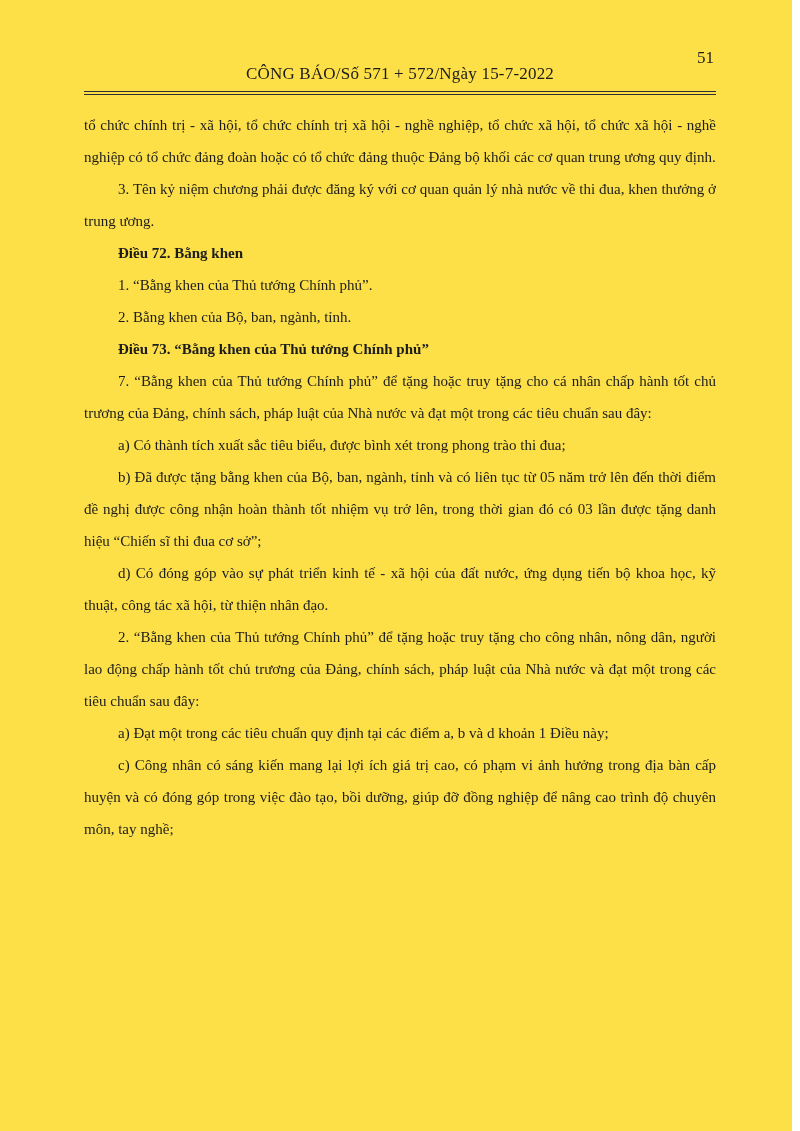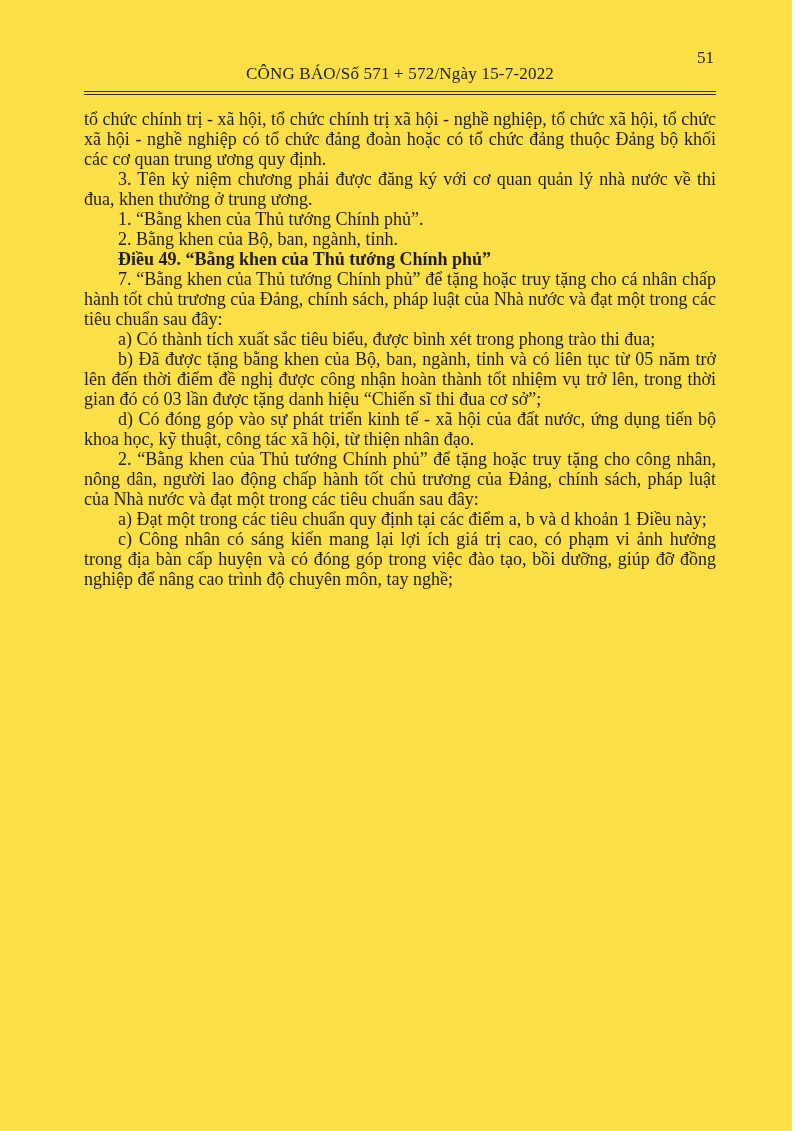--- a/index.html
+++ b/index.html
@@ -35,22 +35,22 @@
     line-height: 24px;
   }
   .header-rule {
     margin-top: 5px;
     height: 4px;
     border-top: 1.6px solid #2e2e2e;
     border-bottom: 1.6px solid #2e2e2e;
   }
   .doc-body {
     padding-top: 14px;
-    font-size: 18px;
-    line-height: 20px;
+    font-size: 15px;
+    line-height: 32px;
     text-align: justify;
   }
   .para {
     text-indent: 34px;
   }
   .para.continuation {
     text-indent: 0;
   }
   .para.heading {
     font-weight: bold;
@@ -66,23 +66,24 @@
     <header class="header">
       <div class="header-title">CÔNG BÁO/Số 571 + 572/Ngày 15-7-2022</div>
       <div class="header-page-number">51</div>
     </header>
 
     <div class="header-rule"></div>
 
     <main class="doc-body">
       <p class="para continuation">tổ chức chính trị - xã hội, tổ chức chính trị xã hội - nghề nghiệp, tổ chức xã hội, tổ chức xã hội - nghề nghiệp có tổ chức đảng đoàn hoặc có tổ chức đảng thuộc Đảng bộ khối các cơ quan trung ương quy định.</p>
       <p class="para">3. Tên kỷ niệm chương phải được đăng ký với cơ quan quản lý nhà nước về thi đua, khen thưởng ở trung ương.</p>
+      <p class="para heading">Điều 72. Bằng khen</p>
       <p class="para">1. “Bằng khen của Thủ tướng Chính phủ”.</p>
       <p class="para">2. Bằng khen của Bộ, ban, ngành, tỉnh.</p>
-      <p class="para heading">Điều 49. “Bằng khen của Thủ tướng Chính phủ”</p>
+      <p class="para heading">Điều 73. “Bằng khen của Thủ tướng Chính phủ”</p>
       <p class="para">7. “Bằng khen của Thủ tướng Chính phủ” để tặng hoặc truy tặng cho cá nhân chấp hành tốt chủ trương của Đảng, chính sách, pháp luật của Nhà nước và đạt một trong các tiêu chuẩn sau đây:</p>
       <p class="para">a) Có thành tích xuất sắc tiêu biểu, được bình xét trong phong trào thi đua;</p>
       <p class="para">b) Đã được tặng bằng khen của Bộ, ban, ngành, tỉnh và có liên tục từ 05 năm trở lên đến thời điểm đề nghị được công nhận hoàn thành tốt nhiệm vụ trở lên, trong thời gian đó có 03 lần được tặng danh hiệu “Chiến sĩ thi đua cơ sở”;</p>
       <p class="para">d) Có đóng góp vào sự phát triển kinh tế - xã hội của đất nước, ứng dụng tiến bộ khoa học, kỹ thuật, công tác xã hội, từ thiện nhân đạo.</p>
       <p class="para">2. “Bằng khen của Thủ tướng Chính phủ” để tặng hoặc truy tặng cho công nhân, nông dân, người lao động chấp hành tốt chủ trương của Đảng, chính sách, pháp luật của Nhà nước và đạt một trong các tiêu chuẩn sau đây:</p>
       <p class="para">a) Đạt một trong các tiêu chuẩn quy định tại các điểm a, b và d khoản 1 Điều này;</p>
       <p class="para">c) Công nhân có sáng kiến mang lại lợi ích giá trị cao, có phạm vi ảnh hưởng trong địa bàn cấp huyện và có đóng góp trong việc đào tạo, bồi dưỡng, giúp đỡ đồng nghiệp để nâng cao trình độ chuyên môn, tay nghề;</p>
     </main>
 
   </div>

